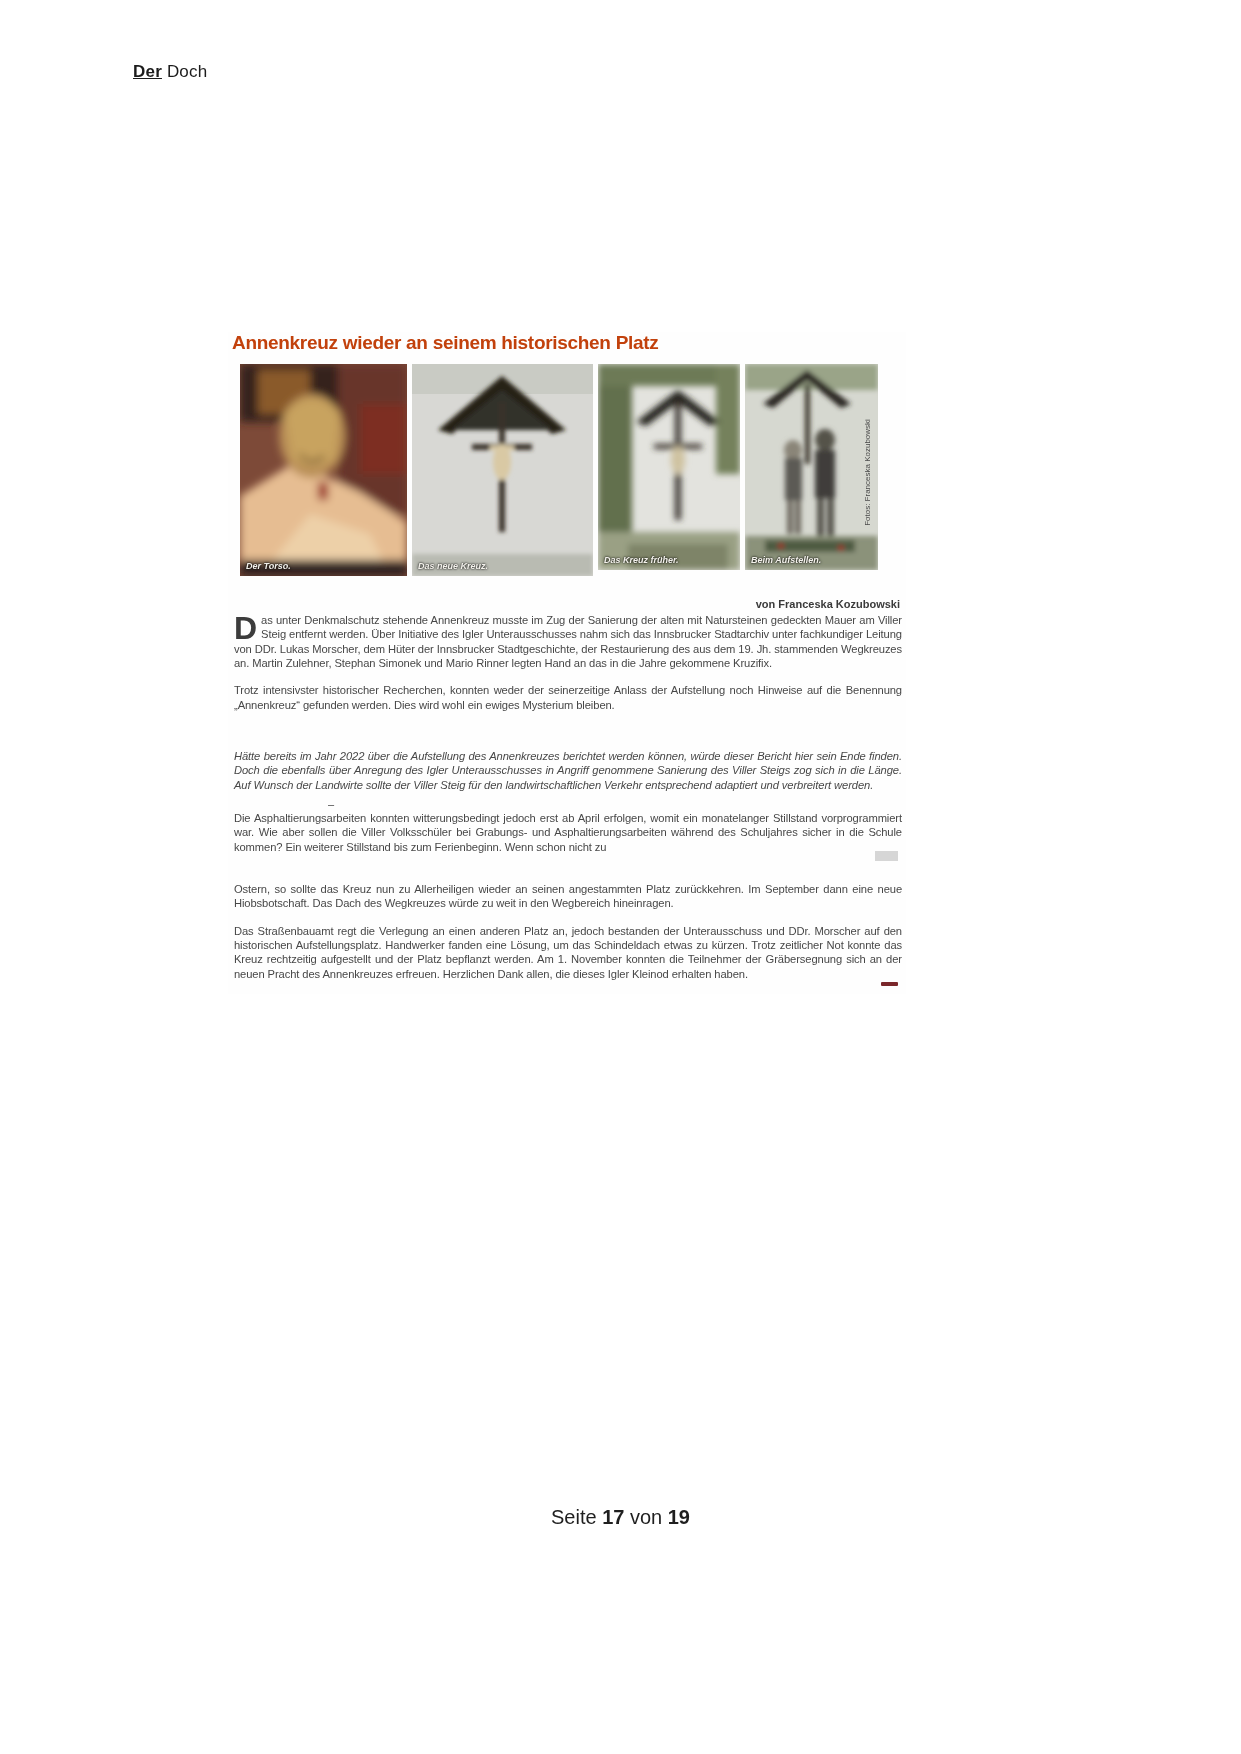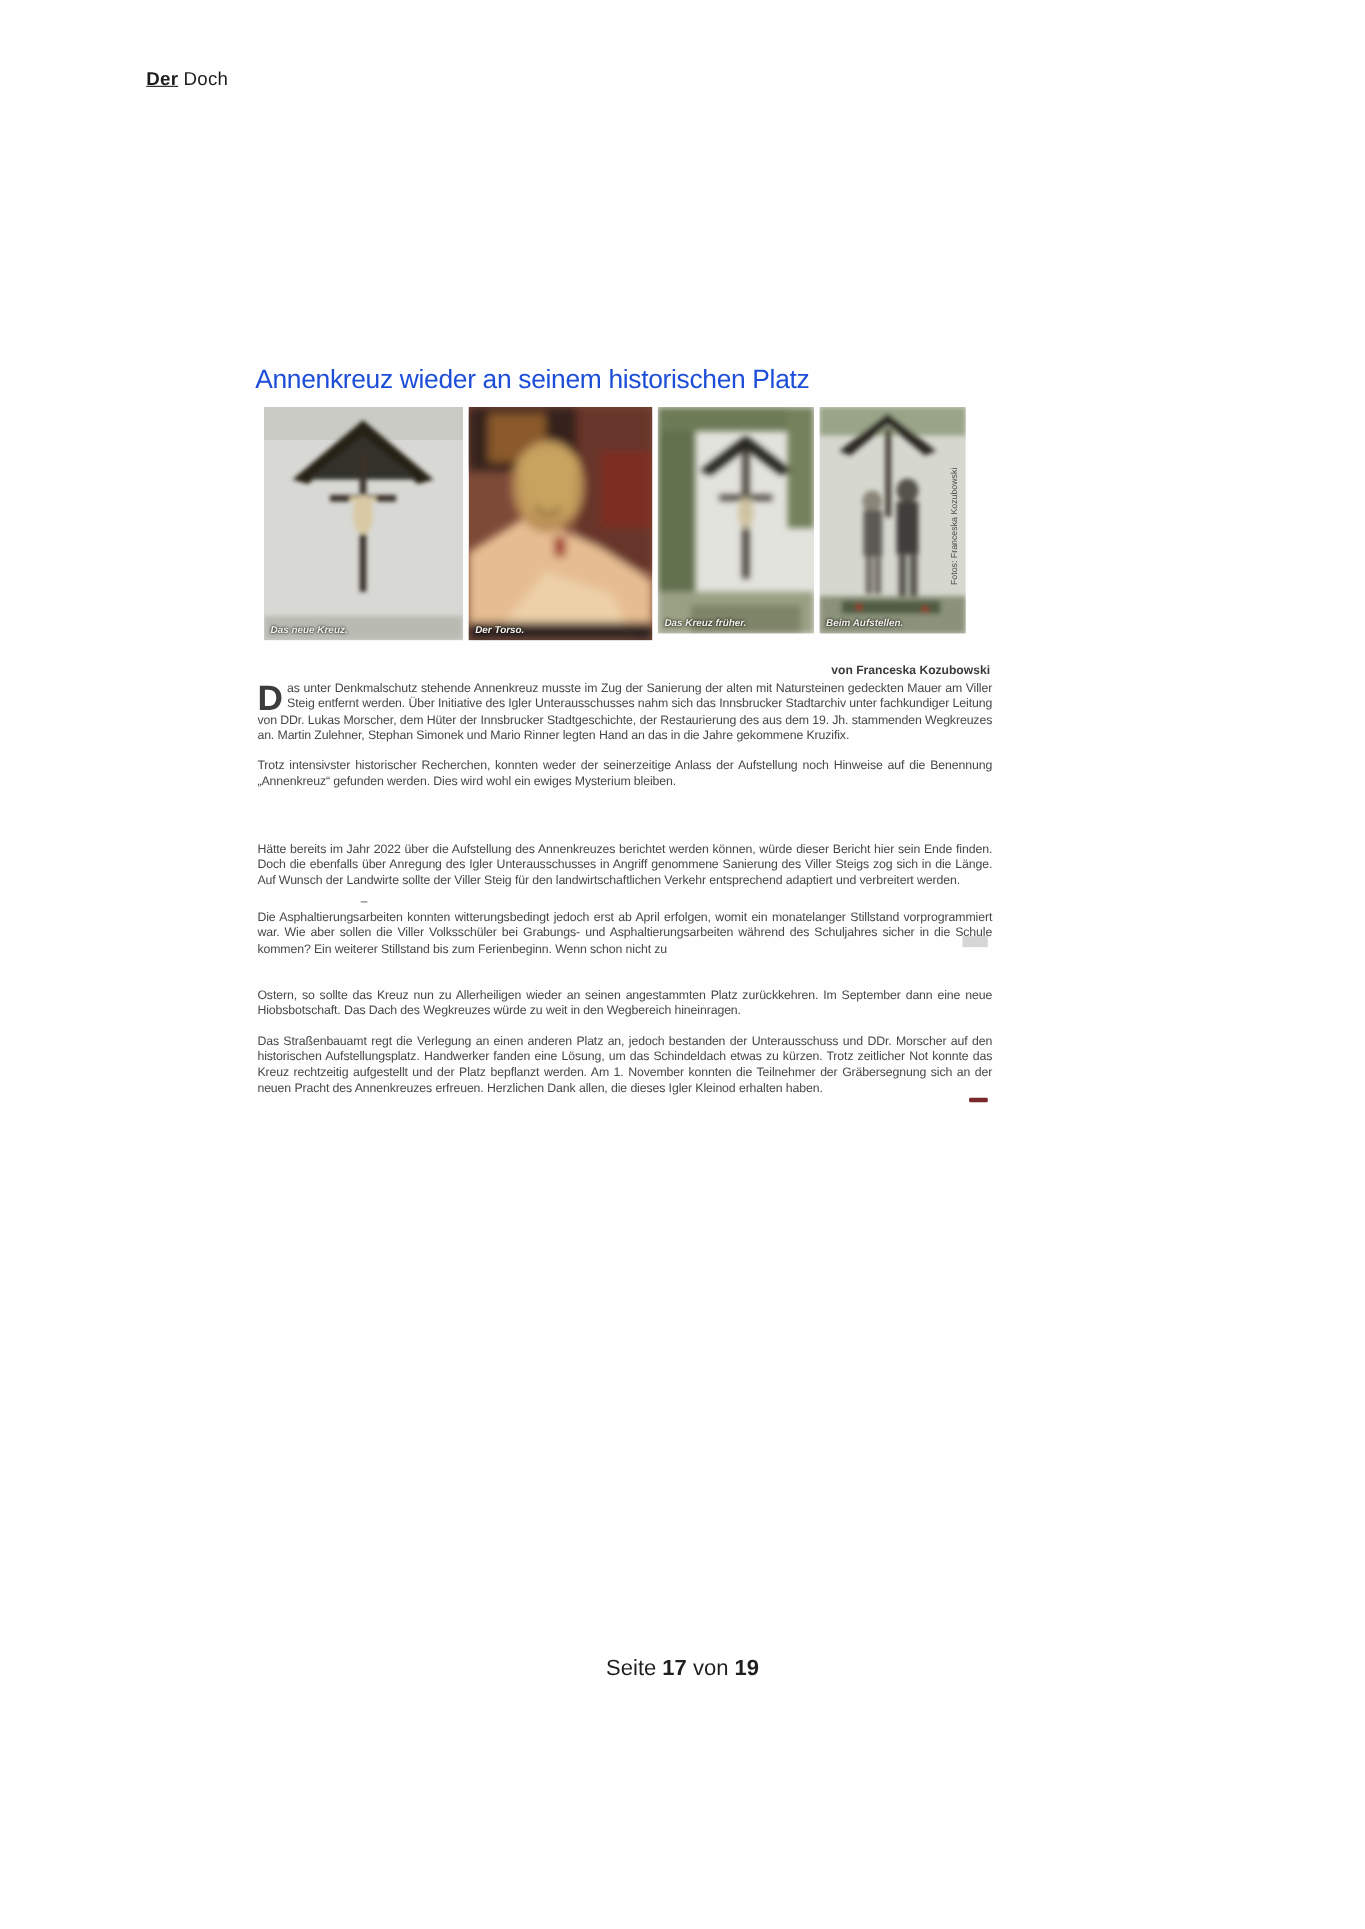--- a/index.html
+++ b/index.html
@@ -23,21 +23,21 @@
     font-size:20.5px;font-weight:bold;color:#111;
     letter-spacing:.1px;white-space:nowrap;
   }
   
   .clipping{
     position:absolute;left:228px;top:332px;width:678px;
     background:#fefefe;
   }
   .headline{
     margin:0 0 10px 4px;
-    font-size:24px;font-weight:normal;color:#1d4ed8;
+    font-size:19px;font-weight:bold;color:#c2410c;
     letter-spacing:-.3px;white-space:nowrap;
   }
   .photo-strip{
     position:relative;
     margin-left:12px;
     display:flex;gap:5px;align-items:flex-start;
     height:212px;
   }
   .photo{position:relative;margin:0;padding:0;flex:none;}
   .photo svg{display:block;}
@@ -60,21 +60,21 @@
   .col{flex:1 1 0;min-width:0;}
   .byline{
     margin:2px 2px 3px 0;text-align:right;
     font-size:11px;font-weight:bold;color:#3a3a3a;
   }
   .para{
     margin:0 0 13px 0;text-align:justify;
     font-size:11.2px;line-height:1.28;color:#474747;
     letter-spacing:-.1px;
   }
-  .col2 .para:first-child{margin-top:19px;}
+  .col2 .para:first-child{margin-top:9px;font-style:italic;}
   .dropcap{
     float:left;font-size:32px;line-height:26px;
     font-weight:bold;color:#3c3c3c;padding:2px 4px 0 0;
   }
   .para-dash{
     margin:-6px 0 2px 94px;font-size:11px;color:#474747;line-height:10px;
   }
   .end-line{display:flex;justify-content:flex-end;}
   .end-mark{
     display:block;width:17px;height:4px;border-radius:1px;
@@ -98,42 +98,20 @@
   <div class="doc-header">
     <span class="b">Der</span><span> Doch</span>
   </div>
 
 
   <div class="clipping">
 
     <h2 class="headline">Annenkreuz wieder an seinem historischen Platz</h2>
 
     <div class="photo-strip">
-
-      <figure class="photo">
-        <svg width="181" height="212" viewBox="0 0 181 212" preserveAspectRatio="none">
-          <defs>
-              <filter id="b2" x="-20%" y="-20%" width="140%" height="140%">
-                <feGaussianBlur stdDeviation="2"></feGaussianBlur>
-              </filter>
-            </defs>
-          <rect width="181" height="212" fill="#d8d8d4"></rect>
-          <rect x="0" y="0" width="181" height="30" fill="#c9cbc4"></rect>
-          <g filter="url(#b2)">
-            <polygon points="26,66 90,12 154,66 140,70 90,28 40,70" fill="#262119"></polygon>
-            <polygon points="40,66 90,26 140,66" fill="#33302a"></polygon>
-            <rect x="87" y="38" width="6" height="130" fill="#3a332a"></rect>
-            <rect x="60" y="80" width="60" height="6" fill="#3a332a"></rect>
-            <ellipse cx="90" cy="98" rx="9" ry="18" fill="#d9c9a4"></ellipse>
-            <path d="M78,84 L102,84" stroke="#d9c9a4" stroke-width="5"></path>
-            <rect x="0" y="190" width="181" height="22" fill="#b9bbb2"></rect>
-          </g>
-        </svg>
-        <figcaption>Das neue Kreuz.</figcaption>
-      </figure>
 
       <figure class="photo">
         <svg width="167" height="212" viewBox="0 0 167 212" preserveAspectRatio="none">
           <defs>
               <filter id="b1" x="-20%" y="-20%" width="140%" height="140%">
                 <feGaussianBlur stdDeviation="4"></feGaussianBlur>
               </filter>
             </defs>
           <rect width="167" height="212" fill="#7d4a38"></rect>
           <g filter="url(#b1)">
@@ -144,20 +122,42 @@
             <polygon points="0,212 0,132 55,98 120,128 167,158 167,212" fill="#e6bd92"></polygon>
             <polygon points="20,212 70,150 130,170 150,212" fill="#edd0a8"></polygon>
             <ellipse cx="72" cy="72" rx="33" ry="42" fill="#b98f56"></ellipse>
             <path d="M45,50 Q70,20 100,48 L95,95 Q72,110 52,95 Z" fill="#caa560" opacity="0.9"></path>
             <path d="M60,90 q10,14 24,2" stroke="#6b4a28" stroke-width="3" fill="none"></path>
             <rect x="78" y="118" width="10" height="18" fill="#9c2c20"></rect>
             <rect x="0" y="196" width="167" height="16" fill="#2f2320"></rect>
           </g>
         </svg>
         <figcaption>Der Torso.</figcaption>
+      </figure>
+
+      <figure class="photo">
+        <svg width="181" height="212" viewBox="0 0 181 212" preserveAspectRatio="none">
+          <defs>
+              <filter id="b2" x="-20%" y="-20%" width="140%" height="140%">
+                <feGaussianBlur stdDeviation="2"></feGaussianBlur>
+              </filter>
+            </defs>
+          <rect width="181" height="212" fill="#d8d8d4"></rect>
+          <rect x="0" y="0" width="181" height="30" fill="#c9cbc4"></rect>
+          <g filter="url(#b2)">
+            <polygon points="26,66 90,12 154,66 140,70 90,28 40,70" fill="#262119"></polygon>
+            <polygon points="40,66 90,26 140,66" fill="#33302a"></polygon>
+            <rect x="87" y="38" width="6" height="130" fill="#3a332a"></rect>
+            <rect x="60" y="80" width="60" height="6" fill="#3a332a"></rect>
+            <ellipse cx="90" cy="98" rx="9" ry="18" fill="#d9c9a4"></ellipse>
+            <path d="M78,84 L102,84" stroke="#d9c9a4" stroke-width="5"></path>
+            <rect x="0" y="190" width="181" height="22" fill="#b9bbb2"></rect>
+          </g>
+        </svg>
+        <figcaption>Das neue Kreuz.</figcaption>
       </figure>
 
       <figure class="photo">
         <svg width="142" height="206" viewBox="0 0 142 206" preserveAspectRatio="none">
           <defs>
               <filter id="b4" x="-20%" y="-20%" width="140%" height="140%">
                 <feGaussianBlur stdDeviation="3"></feGaussianBlur>
               </filter>
             </defs>
           <rect width="142" height="206" fill="#e3e3de"></rect>

